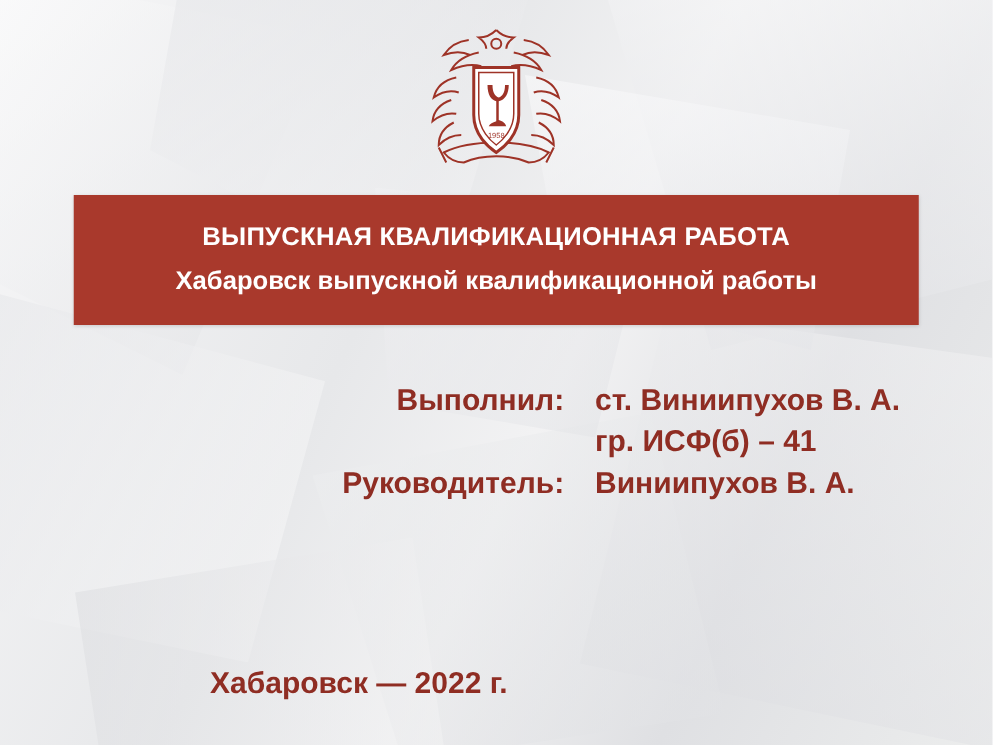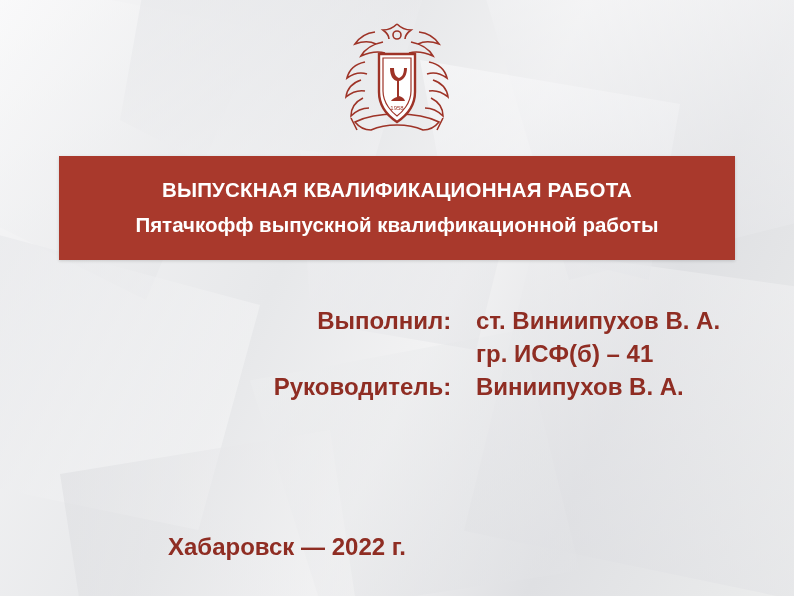--- a/index.html
+++ b/index.html
@@ -192,21 +192,21 @@
 
       <g fill="#9e3327">
         <path d="M59 50 c0 8 3 12 7 13 l0 16 c-3 1 -5 2 -6 4 l14 0 c-1 -3 -3 -4 -6 -5 l0 -15 c5 -1 8 -6 8 -13 l-3 0 c0 6 -2 9 -5 10 c-3 -1 -5 -4 -5 -10 z"></path>
       </g>
       <text x="66" y="92" text-anchor="middle" font-family="'Liberation Sans',sans-serif" font-size="6" fill="#9e3327">1958</text>
     </svg>
   </div>
 
   <div class="title-band">
     <div class="title-main">ВЫПУСКНАЯ КВАЛИФИКАЦИОННАЯ РАБОТА</div>
-    <div class="title-sub">Пятачкофф выпускной квалификационной работы</div>
+    <div class="title-sub">Хабаровск выпускной квалификационной работы</div>
   </div>
 
   <div class="authors">
     <div class="author-row">
       <span class="lbl">Выполнил:</span>
       <span class="val">ст. Виниипухов В. А.</span>
     </div>
     <div class="author-row">
       <span class="lbl"></span>
       <span class="val">гр. ИСФ(б) – 41</span>

